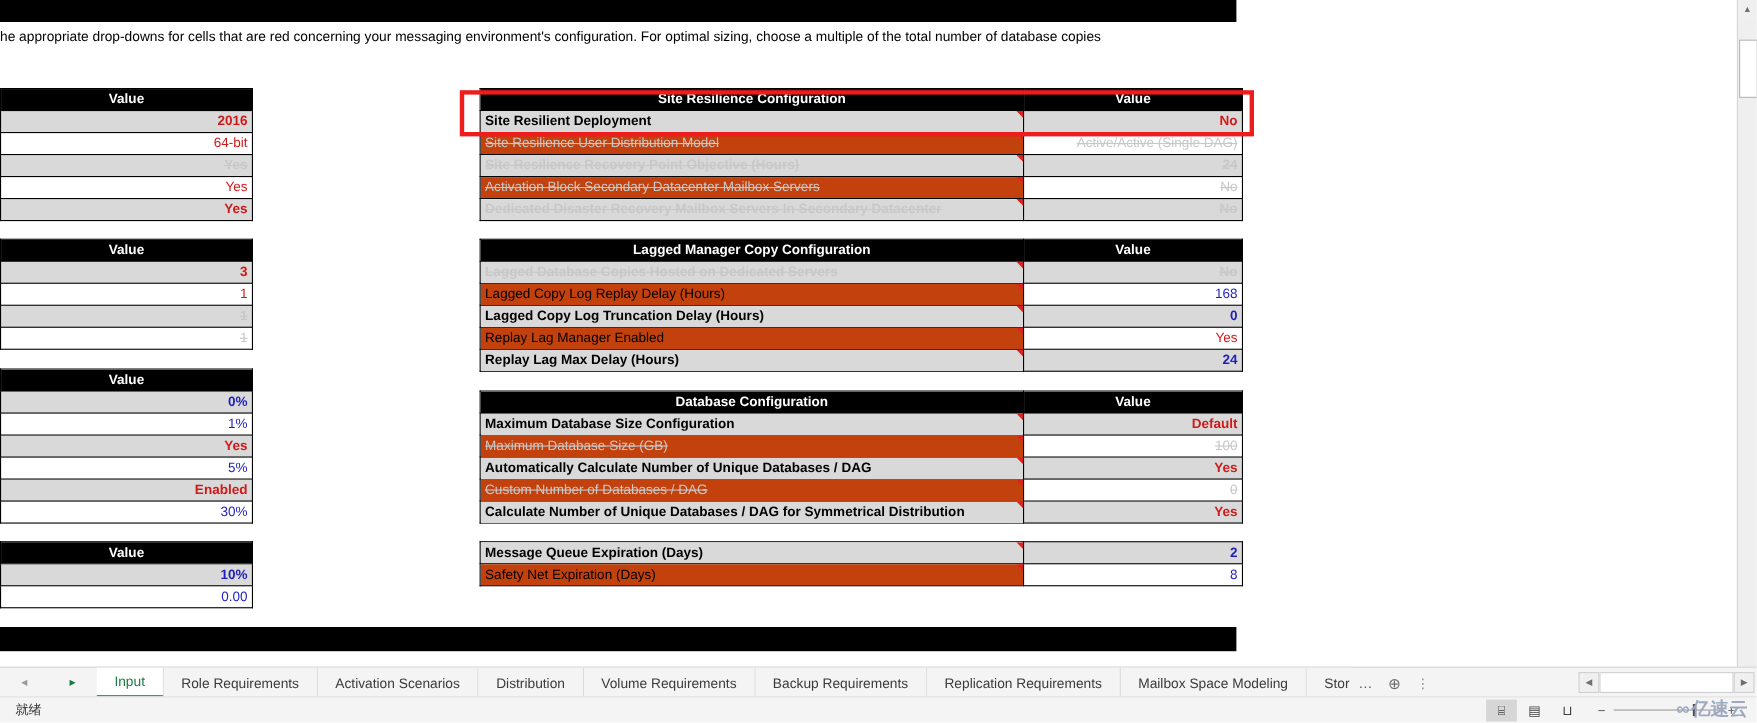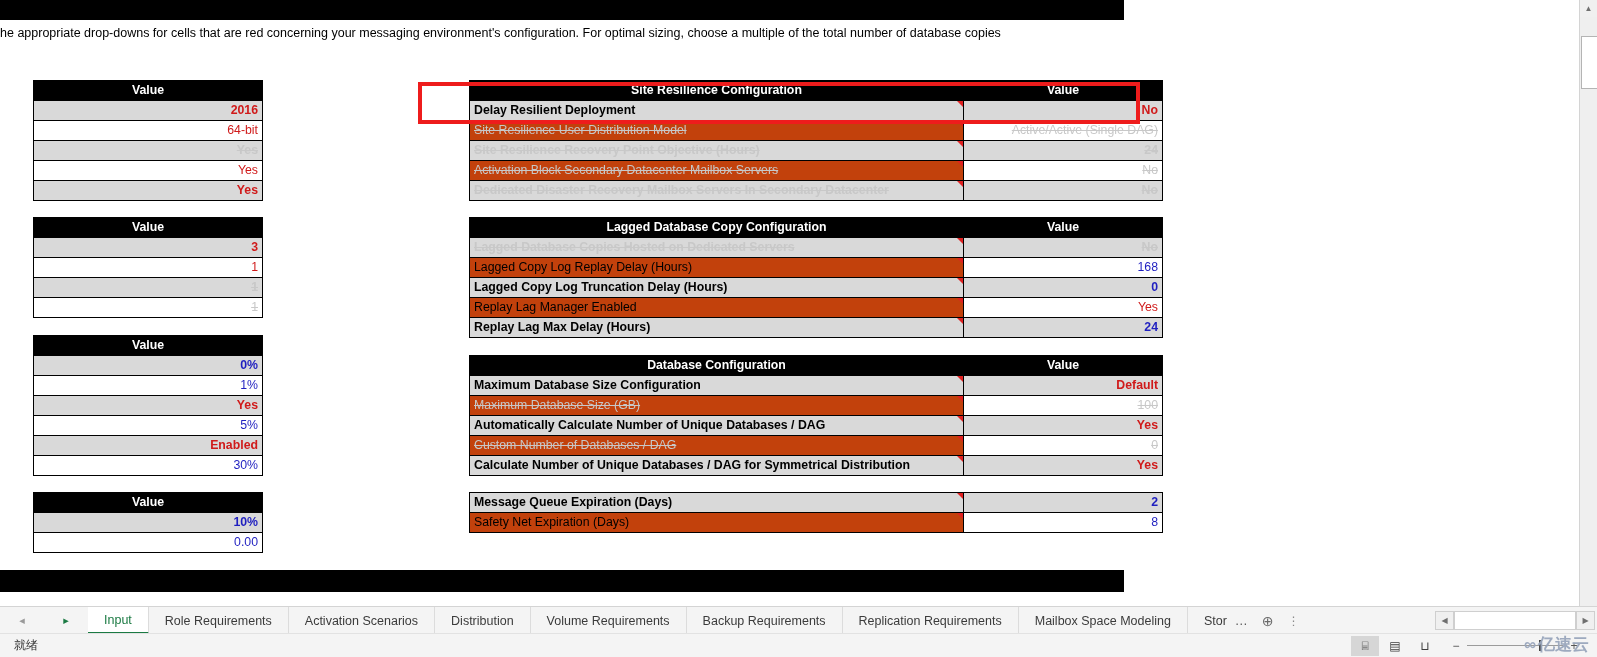--- a/index.html
+++ b/index.html
@@ -18,21 +18,21 @@
   
   .banner{position:absolute;background:#000;}
 
   
   .instr{
     position:absolute;left:0;top:22px;width:1124px;height:22px;
     font-size:12.5px;line-height:22px;color:#000;white-space:nowrap;
   }
 
   
-  .block{position:absolute;border-collapse:collapse;padding-left:33px;}
+  .block{position:absolute;border-collapse:collapse;}
   .block table{border-collapse:collapse;table-layout:fixed;}
   .block td{
     height:19px;padding:0 4px;font-size:12.3px;line-height:19px;
     border-left:1px solid #000;border-right:1px solid #000;
     border-top:1px solid #000;border-bottom:1px solid #000;
     overflow:hidden;white-space:nowrap;
   }
   .hdr td{
     background:#000;color:#fff;font-weight:bold;text-align:center;
     border-color:#000;height:19px;
@@ -215,21 +215,21 @@
     </div>
 
     <div class="block right-block" style="top:80px;">
       <table>
           <tbody>
         <tr class="hdr">
           <td>Site Resilience Configuration</td>
           <td>Value</td>
         </tr>
         <tr class="alt">
-          <td class="lbl mark">Delay Resilient Deployment</td>
+          <td class="lbl mark">Site Resilient Deployment</td>
           <td class="val c-red">No</td>
         </tr>
         <tr class="dis">
           <td class="lbl mark">Site Resilience User Distribution Model</td>
           <td class="val c-red">Active/Active (Single DAG)</td>
         </tr>
         <tr class="alt dis">
           <td class="lbl mark">Site Resilience Recovery Point Objective (Hours)</td>
           <td class="val c-blue">24</td>
         </tr>
@@ -242,21 +242,21 @@
           <td class="val c-red">No</td>
         </tr>
       </tbody>
         </table>
     </div>
 
     <div class="block right-block" style="top:217px;">
       <table>
           <tbody>
         <tr class="hdr">
-          <td>Lagged Database Copy Configuration</td>
+          <td>Lagged Manager Copy Configuration</td>
           <td>Value</td>
         </tr>
         <tr class="alt dis">
           <td class="lbl mark">Lagged Database Copies Hosted on Dedicated Servers</td>
           <td class="val c-red">No</td>
         </tr>
         <tr>
           <td class="lbl mark">Lagged Copy Log Replay Delay (Hours)</td>
           <td class="val c-blue">168</td>
         </tr>

